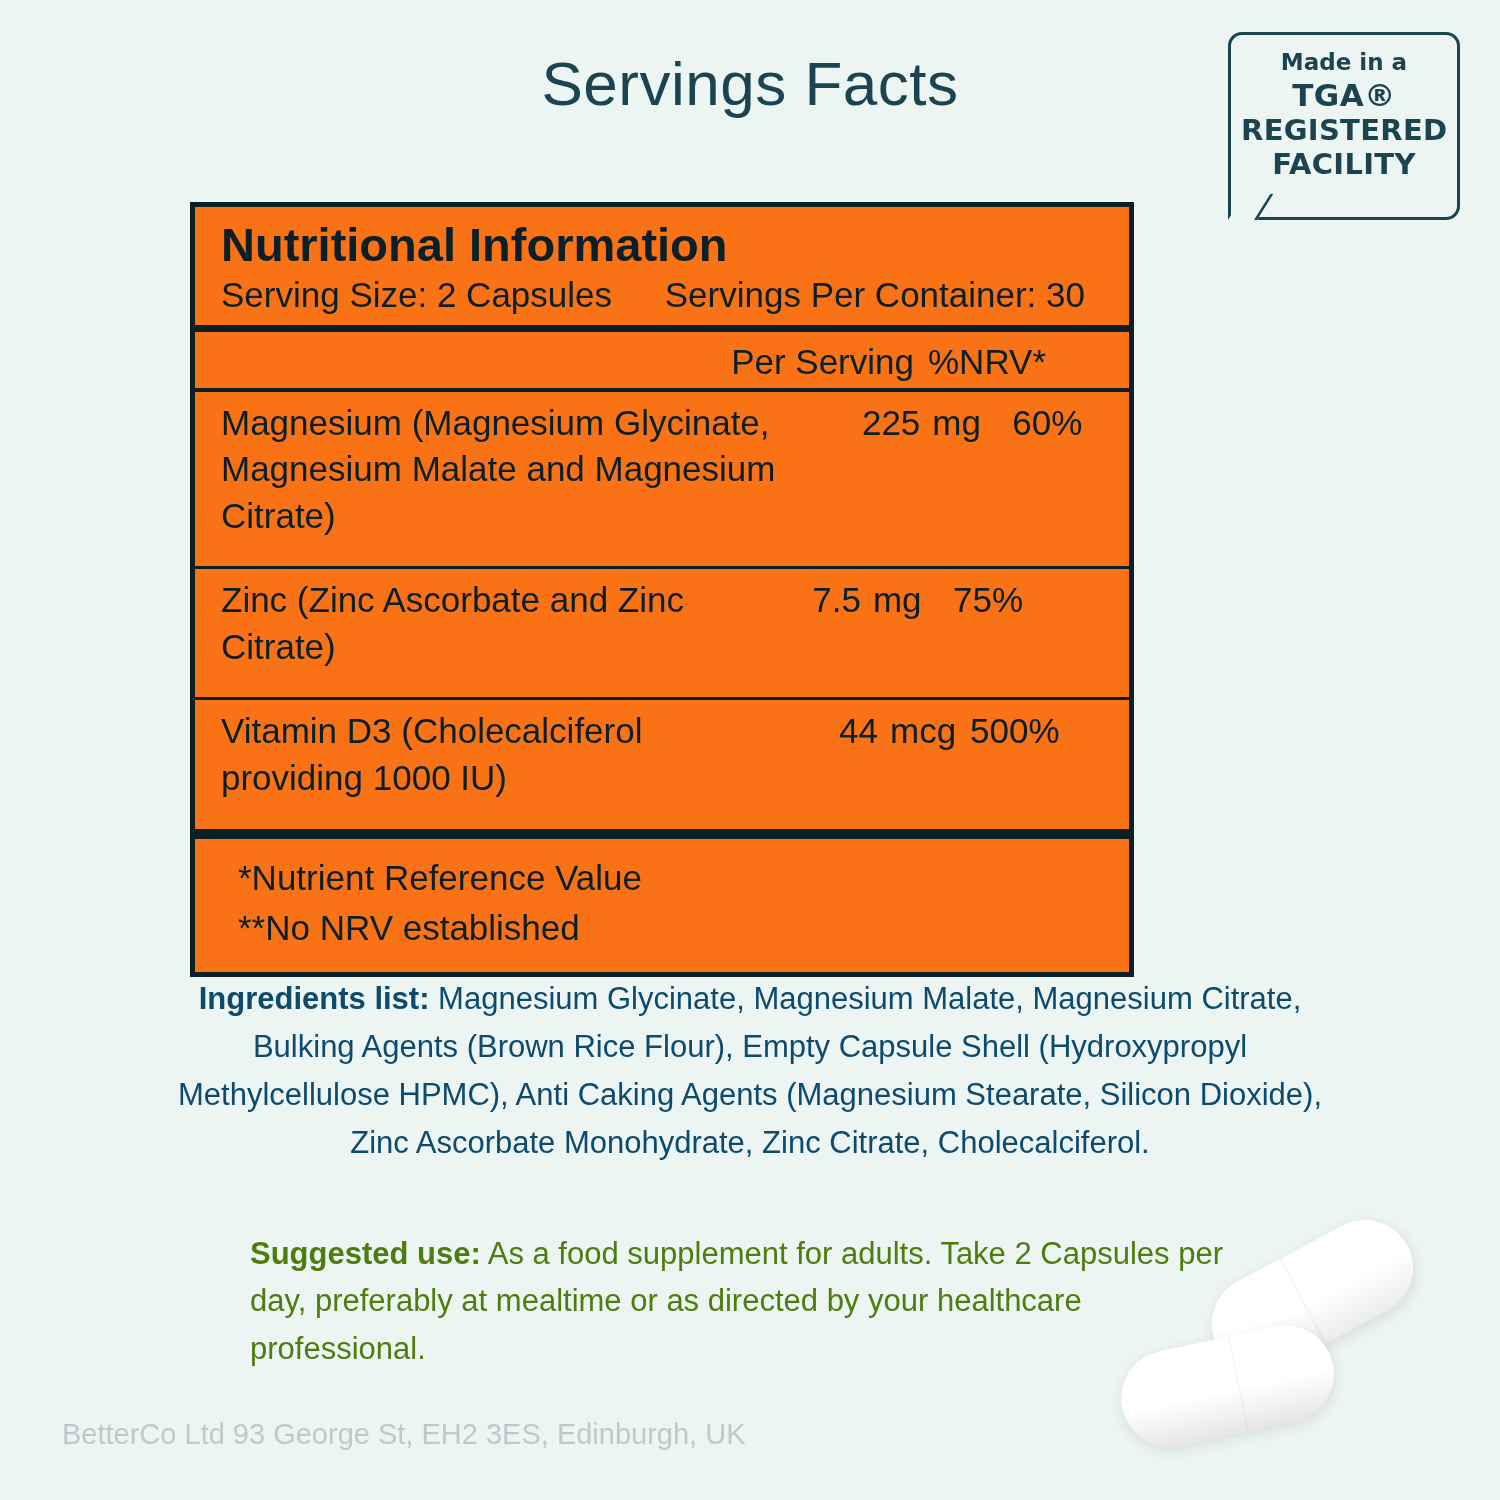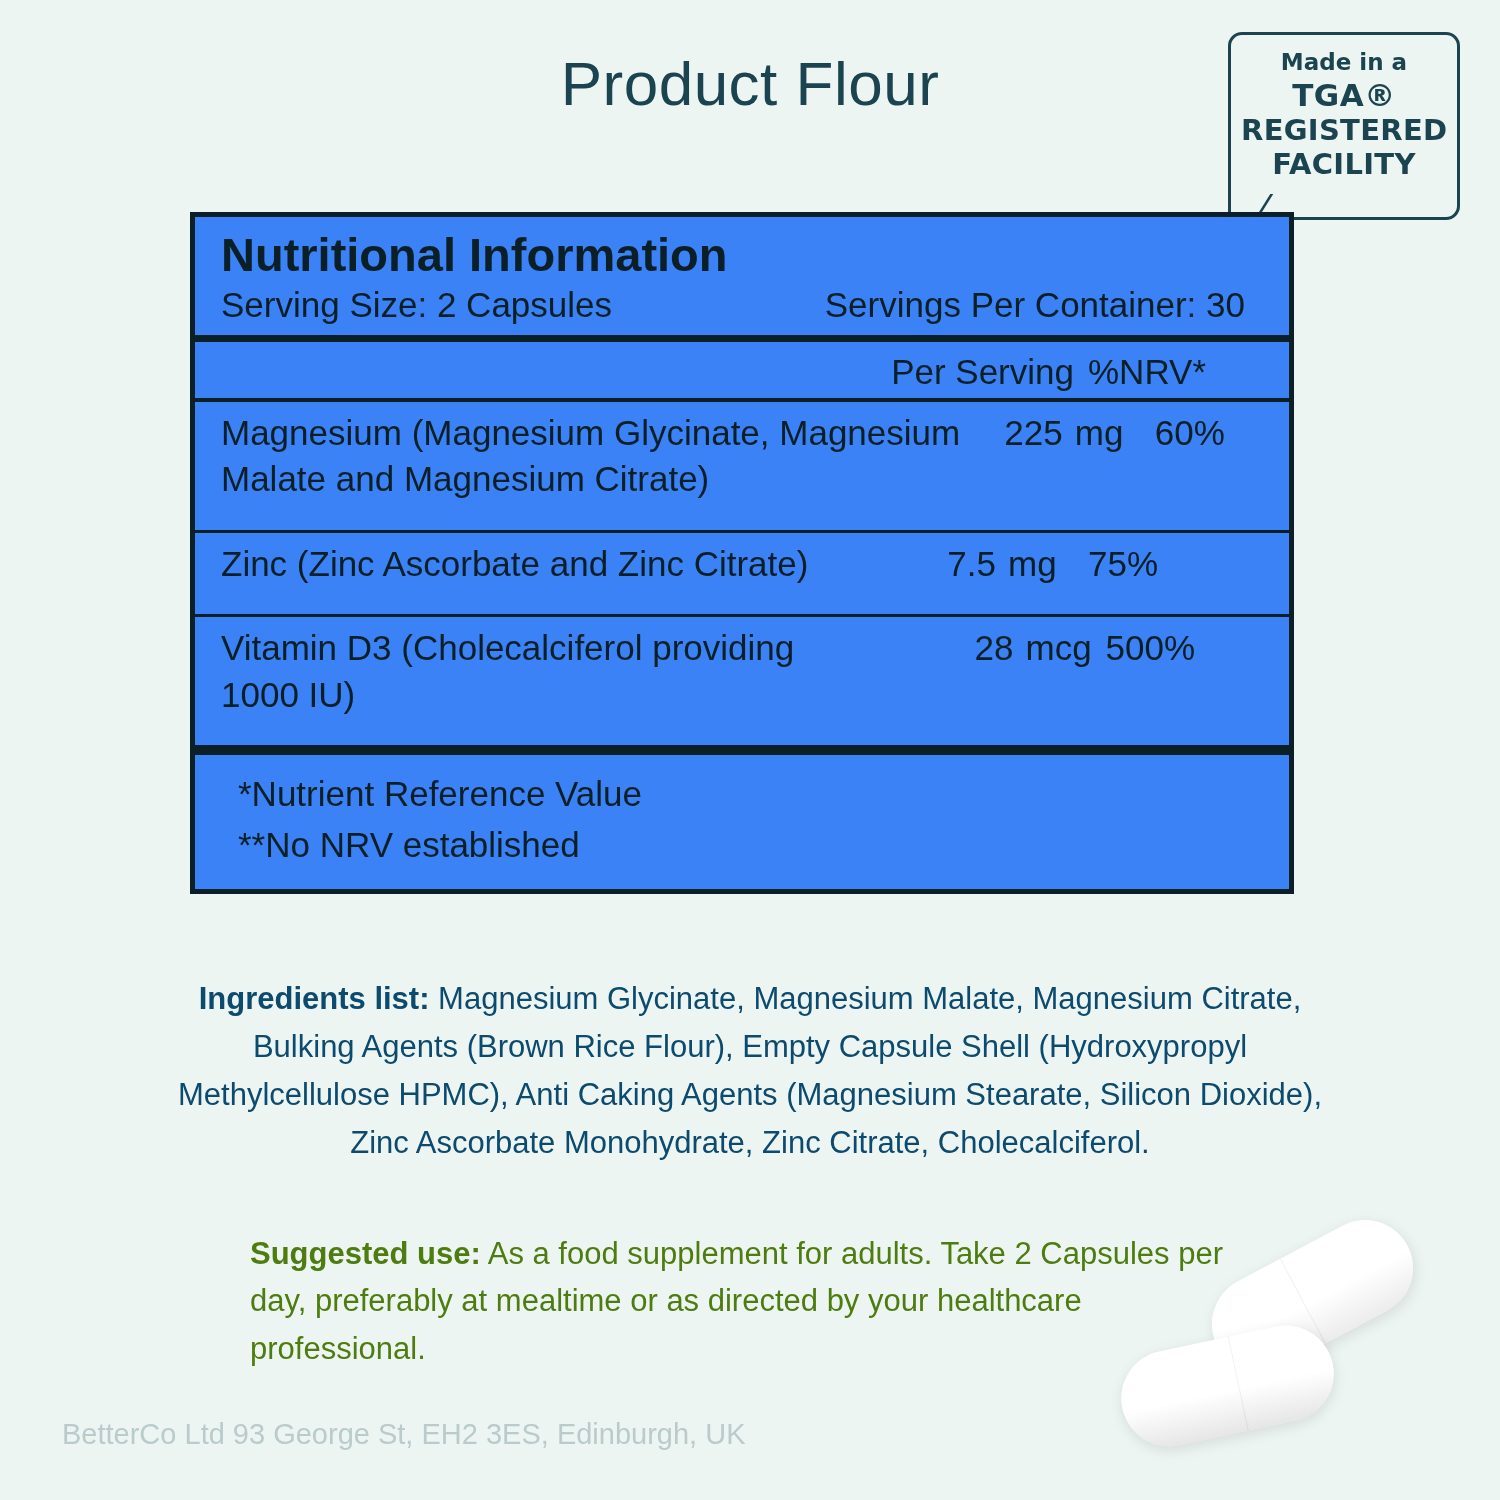--- a/index.html
+++ b/index.html
@@ -65,23 +65,23 @@
     background: #edf5f3;
     border-right: 3px solid #1c4450;
     transform: skewX(-32deg);
     transform-origin: bottom right;
   }
 
   
   .facts {
     position: absolute;
     left: 190px;
-    top: 212px;
-    width: 1104px;
-    background: #3b82f6;
+    top: 202px;
+    width: 944px;
+    background: #f97316;
     border: 5px solid #0b1f26;
     box-sizing: border-box;
     color: #0b1f26;
   }
   .facts-head {
     padding: 12px 26px 10px 26px;
     border-bottom: 7px solid #0b1f26;
   }
   .facts-head h2 {
     margin: 0;
@@ -206,21 +206,21 @@
     bottom: 0;
     width: 1px;
     background: rgba(0,0,0,0.06);
   }
 </style>
 </head>
 <body>
 
 <div class="page">
 
-  <div class="title">Product Flour</div>
+  <div class="title">Servings Facts</div>
 
   <div class="tga-badge">
     <div class="tga-line1">
       <span class="small">Made in a </span><span class="tga">TGA®</span>
     </div>
     <div class="tga-line2">REGISTERED</div>
     <div class="tga-line3">FACILITY</div>
     <div class="tga-corner"></div>
   </div>
 
@@ -247,21 +247,21 @@
     </div>
 
     <div class="nutr-row">
       <div class="c-name">Zinc (Zinc Ascorbate and Zinc Citrate)</div>
       <div class="c-amt"><span class="amt-num">7.5</span><span class="amt-unit">mg</span></div>
       <div class="c-nrv">75%</div>
     </div>
 
     <div class="nutr-row">
       <div class="c-name">Vitamin D3 (Cholecalciferol providing 1000 IU)</div>
-      <div class="c-amt"><span class="amt-num">28</span><span class="amt-unit">mcg</span></div>
+      <div class="c-amt"><span class="amt-num">44</span><span class="amt-unit">mcg</span></div>
       <div class="c-nrv">500%</div>
     </div>
 
     <div class="facts-foot">
       <div>*Nutrient Reference Value</div>
       <div>**No NRV established</div>
     </div>
 
   </div>
 

